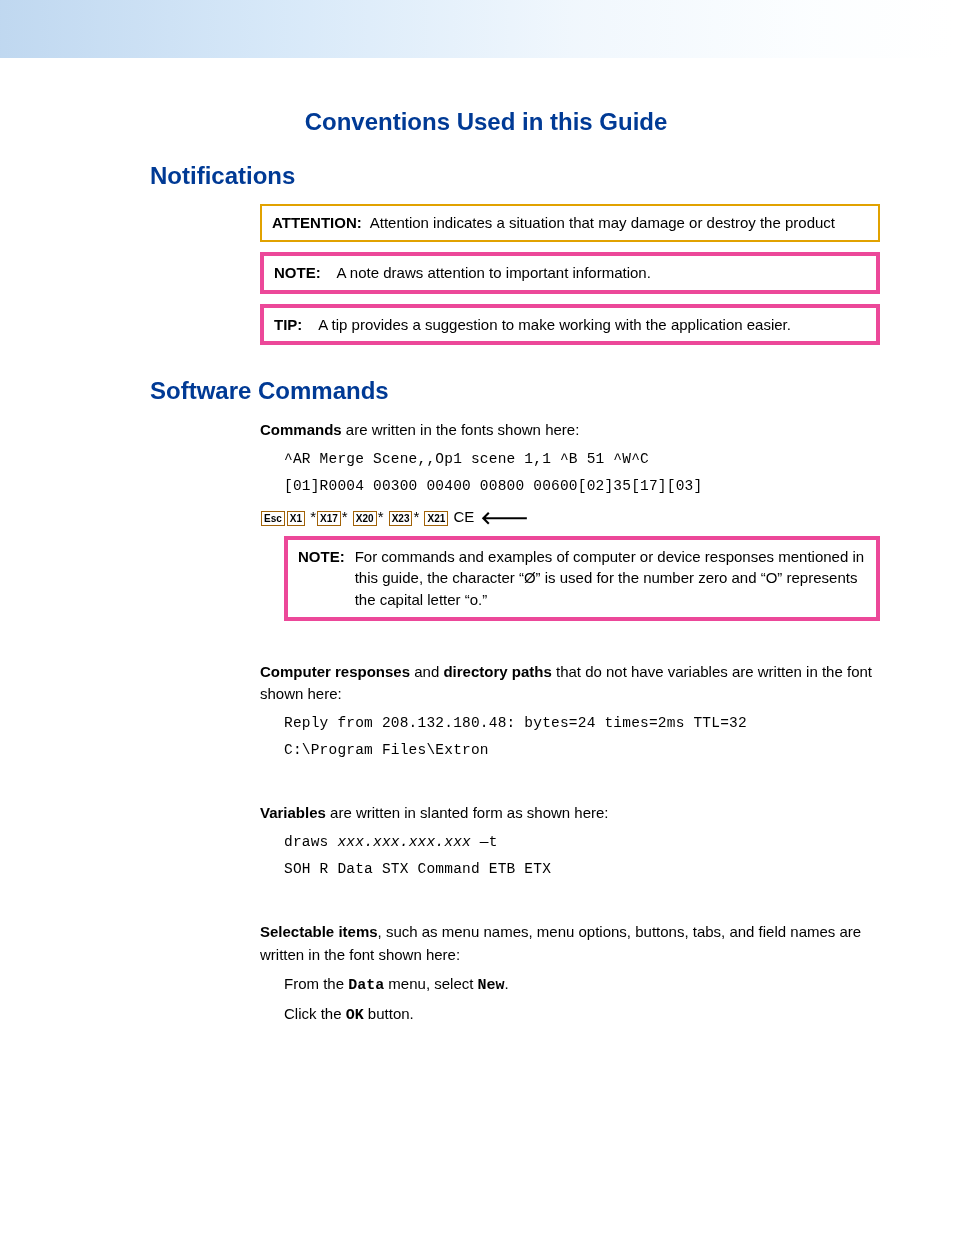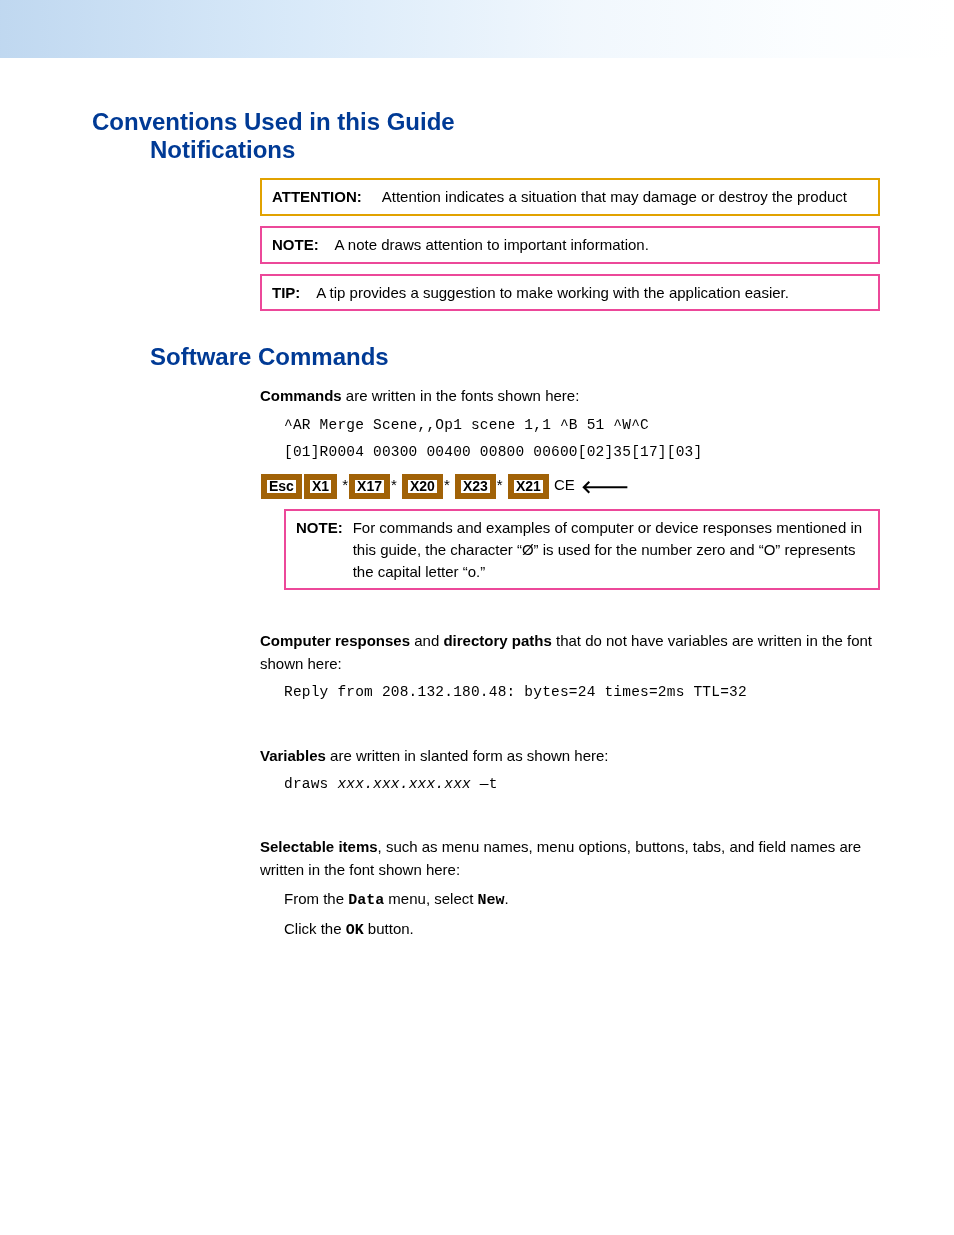--- a/index.html
+++ b/index.html
@@ -18,57 +18,59 @@
     opacity: 0.35;
   }
   .content {
     padding: 50px 74px 0 92px;
   }
   h1 {
     font-family: Arial, Helvetica, sans-serif;
     font-weight: bold;
     font-size: 24px;
     color: #003A95;
+    margin-bottom: 26px;
+    text-align: center;
   }
   h2 {
     font-family: Arial, Helvetica, sans-serif;
     font-weight: bold;
     font-size: 24px;
     color: #003A95;
     margin-left: 58px;
     margin-bottom: 14px;
   }
   .indent {
     margin-left: 168px;
   }
   .box {
     border: 1px solid;
     padding: 6px 10px;
     margin-bottom: 10px;
     line-height: 1.45;
   }
   .attention { border: 2px solid #E1A200; }
-  .note, .tip { border: 2px solid #ec4899; }
+  .note, .tip { border: 4px solid #ec4899; }
   .label { font-weight: bold; }
   p { line-height: 1.5; margin-bottom: 4px; }
   .mono {
     font-family: "Courier New", monospace;
     font-size: 14.5px;
     letter-spacing: 0.2px;
   }
   .code-indent { margin-left: 24px; margin-top: 6px; margin-bottom: 4px; line-height: 1.6; }
   .section-gap { margin-top: 32px; }
   .small-gap { margin-top: 10px; }
   .med-gap { margin-top: 40px; }
   .key {
     display: inline-block;
-    border: 6px solid #a16207;
+    border: 1px solid #a16207;
     font-family: Arial, sans-serif;
     font-weight: bold;
-    font-size: 14px;
+    font-size: 10px;
     padding: 0 2px;
     line-height: 13px;
     vertical-align: middle;
     margin: 0 1px;
   }
   .arrow {
     display: inline-block;
     font-size: 18px;
     line-height: 0;
     vertical-align: middle;
@@ -76,21 +78,21 @@
     margin-left: 2px;
   }
   .note-inner {
     display: flex;
     gap: 10px;
   }
   .note-inner .label { flex: 0 0 auto; }
   .note-inner .txt { flex: 1; }
   .sel { font-family: "Courier New", monospace; font-weight: bold; }
   .var { font-style: italic; }
-  .attention-flex { display: flex; gap: 20px; }
+  .attention-flex { display: flex; gap: 8px; }
   .pad-left-txt { padding-left: 18px; }
 </style>
 </head>
 <body>
 
 <div class="top-bar"></div>
 
 <div class="content">
 
   <h1>Conventions Used in this Guide</h1>
@@ -152,29 +154,31 @@
         <span class="txt">For commands and examples of computer or device responses mentioned in this guide, the character “Ø” is used for the number zero and “O” represents the capital letter “o.”</span>
       </div>
     </div>
 
     <div class="med-gap"></div>
 
     <p>
       <span class="label">Computer responses</span><span> and </span><span class="label">directory paths</span><span> that do not have variables are written in the font shown here:</span>
     </p>
     <div class="code-indent mono">Reply from 208.132.180.48: bytes=24 times=2ms TTL=32</div>
+    <div class="code-indent mono" style="margin-top:2px;">C:\Program Files\Extron</div>
 
     <div class="med-gap"></div>
 
     <p>
       <span class="label">Variables</span><span> are written in slanted form as shown here:</span>
     </p>
     <div class="code-indent mono">
       <span>draws </span><span class="var">xxx.xxx.xxx.xxx</span><span> —t</span>
     </div>
+    <div class="code-indent mono" style="margin-top:2px;">SOH R Data STX Command ETB ETX</div>
 
     <div class="med-gap"></div>
 
     <p>
       <span class="label">Selectable items</span><span>, such as menu names, menu options, buttons, tabs, and field names are written in the font shown here:</span>
     </p>
     <div class="code-indent" style="font-family:Arial;">
       <span>From the </span><span class="sel">Data</span><span> menu, select </span><span class="sel">New</span><span>.</span>
     </div>
     <div class="code-indent" style="font-family:Arial; margin-top:2px;">

